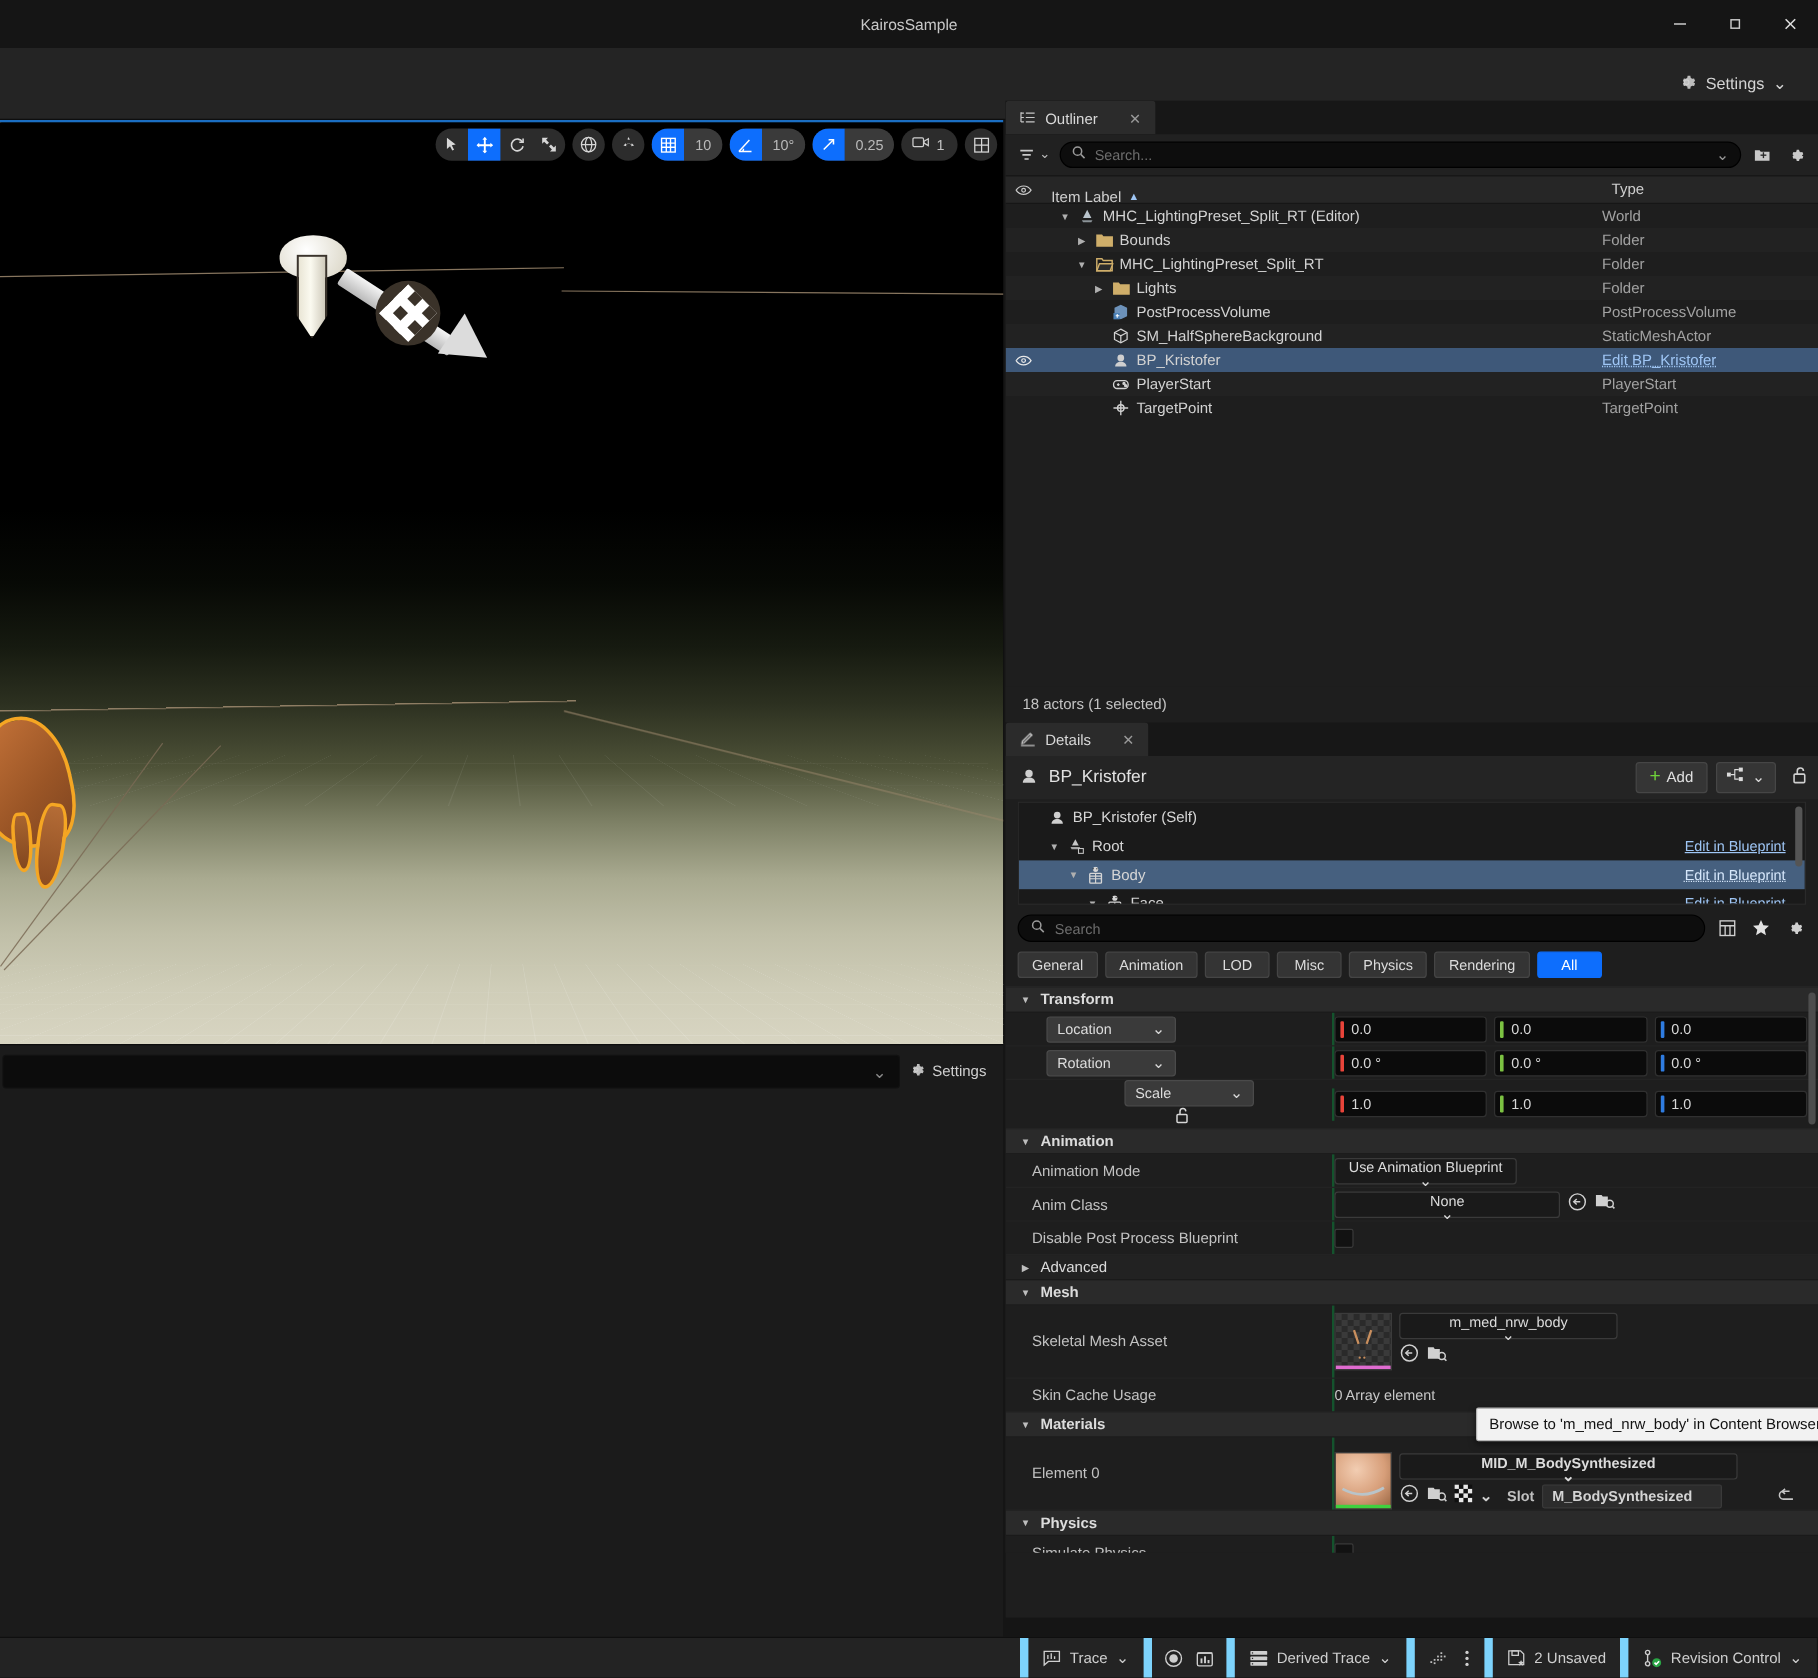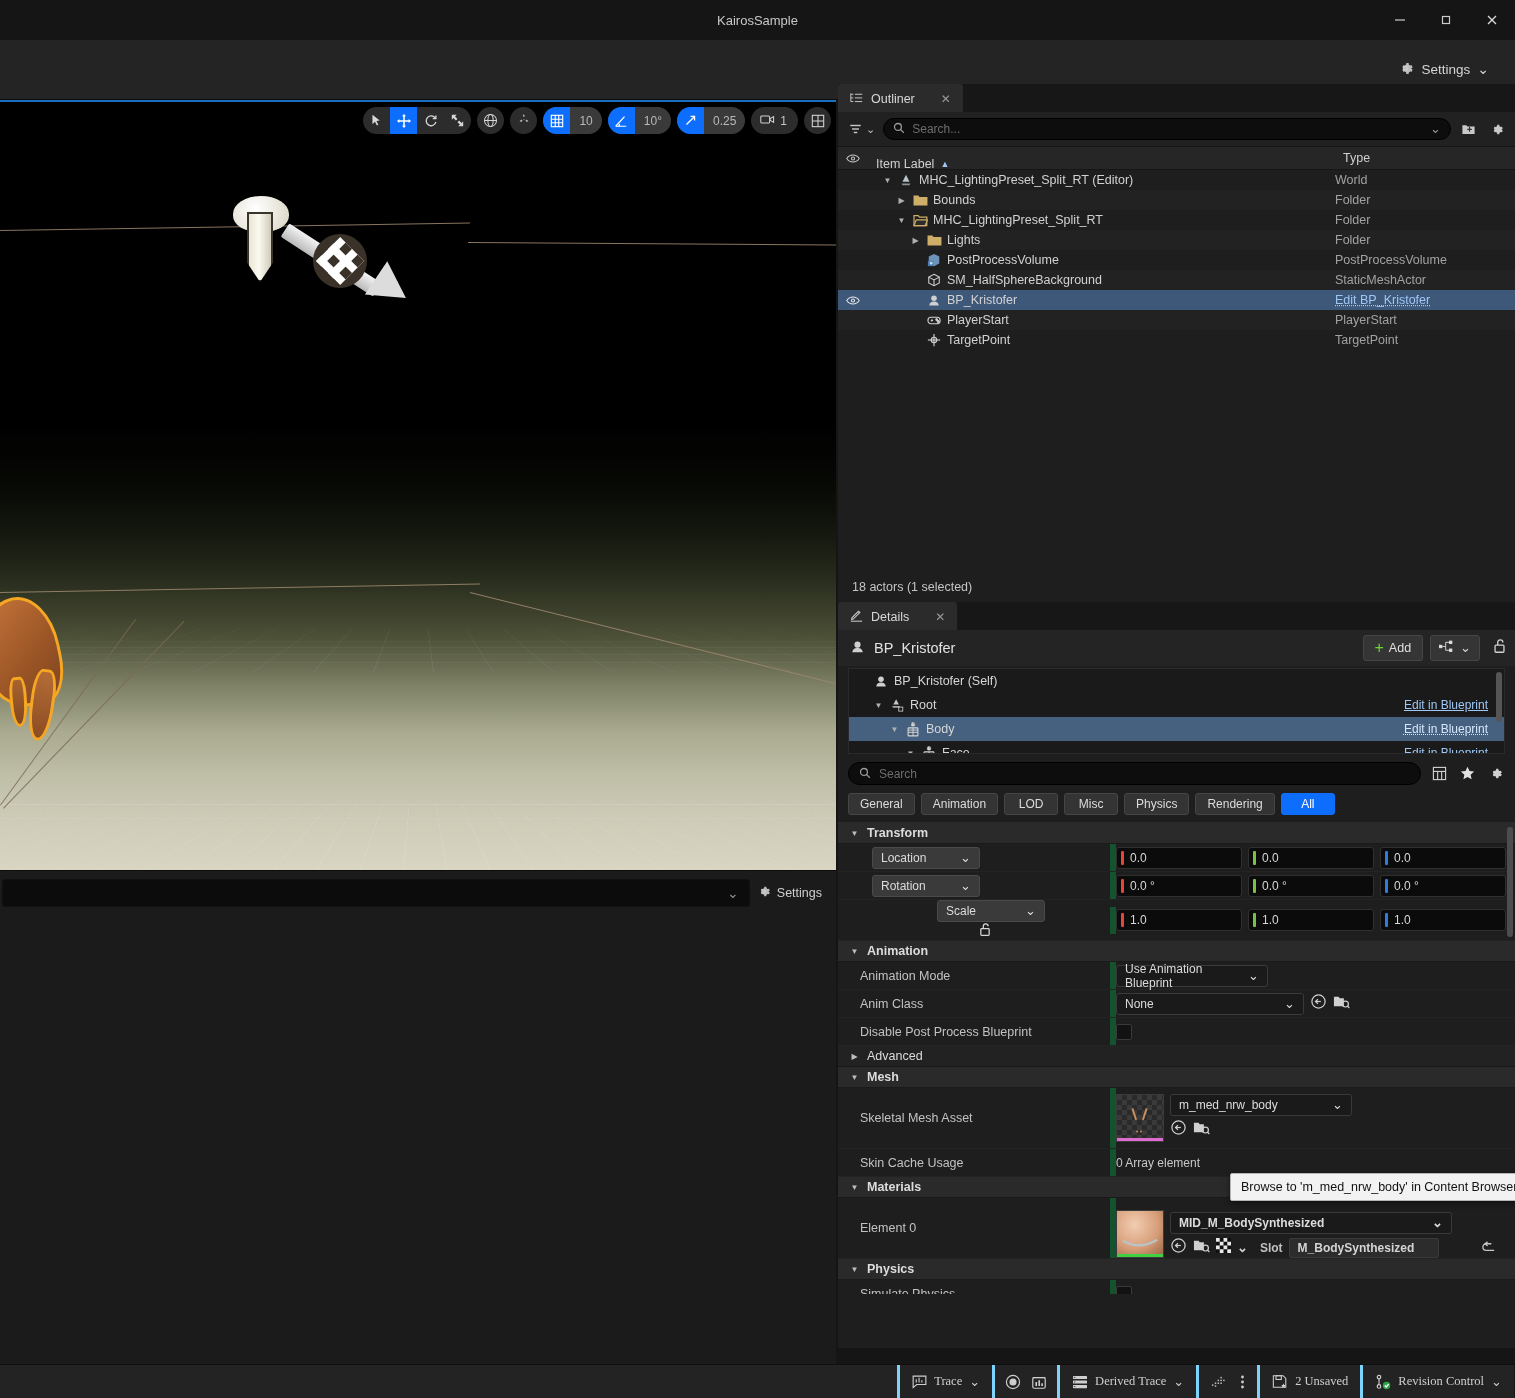--- a/index.html
+++ b/index.html
@@ -261,40 +261,40 @@
   .props { position:relative; height: 472px; overflow:hidden; background:#1e1e1e; border-top:1px solid #2a2a2a;}
   .props-scroll { position:absolute; right:2px; top:4px; width:6px; height:110px; background:#4d4d4d; border-radius:3px;}
   .sec-head {
     display:flex; align-items:center; gap:7px; height:21px; padding-left:11px;
     background:#2a2a2a; font-size:12.5px; color:#dcdcdc; font-weight:bold;
     border-bottom:1px solid #1a1a1a;
   }
   .sec-head .tri { color:#bdbdbd; }
   .prow { display:flex; align-items:center; min-height: 27px; border-bottom:1px solid #232323; }
   .prow .pname { width: 272px; padding-left: 22px; font-size:12.5px; color:#c2c2c2; }
-  .prow .pval { flex:1; display:flex; align-items:center; gap:6px; padding-right: 9px; border-left:6px solid #14532d; min-height:27px;}
+  .prow .pval { flex:1; display:flex; align-items:center; gap:6px; padding-right: 9px; border-left:2px solid #14532d; min-height:27px;}
 
   .dropdown-lbl {
     height:22px; min-width:108px; background:#3a3a3a; border:1px solid #4a4a4a; border-radius:3px;
     display:flex; align-items:center; justify-content:space-between; gap:8px; padding: 0 8px;
     font-size:12px; color:#dcdcdc; margin-left: 22px;
   }
   .lock-ico { margin-left: 10px; color:#d6d6d6; }
 
   .vecs { display:flex; gap:6px; flex:1; }
   .vfield {
     flex:1; height:22px; background:#0b0b0b; border:1px solid #303030; border-radius:3px;
     display:flex; align-items:center; gap:6px; padding-left: 4px; font-size:12px; color:#d8d8d8;
   }
   .vbar { width:3px; height:14px; border-radius:1px; }
 
   .combo {
     height:22px; background:#1a1a1a; border:1px solid #3a3a3a; border-radius:3px;
     display:flex; align-items:center; justify-content:space-between; padding: 0 8px;
-    font-size:12px; color:#dcdcdc;
+    font-size:12px; color:#dcdcdc;flex-direction:column;
   }
   .combo.wide { width: 188px; }
   .combo.asset { width: 182px; }
   .combo.mat { width: 282px; }
   .checkbox { width:16px; height:16px; background:#121212; border:1px solid #3a3a3a; border-radius:2px;}
   .thumb {
     width:48px; height:48px; border:1px solid #3b3b3b; flex-shrink:0;
     background:
       repeating-conic-gradient(#2a2a2a 0% 25%, #3a3a3a 0% 50%) 0 0 / 10px 10px;
     position:relative; overflow:hidden;
@@ -318,22 +318,22 @@
     font-size:12.5px; padding: 6px 10px; border:1px solid #b5b5b5; border-radius:2px;
     box-shadow: 0 2px 6px rgba(0,0,0,0.5); white-space:nowrap; z-index: 50;
   }
 
   
   .statusbar {
     position:absolute; bottom:0; left:0; width:1515px; height: 34px;
     background:#232323; border-top:1px solid #0f0f0f; display:flex; align-items:center;
     justify-content:flex-end;
   }
-  .sb-group { display:flex; align-items:center; height:34px; border-left:3px solid #7dd3fc; padding: 0 12px; gap:7px;
-              font-size:12.5px; color:#cfcfcf;font-family:Liberation Serif, serif;}
+  .sb-group { display:flex; align-items:center; height:34px; border-left:7px solid #7dd3fc; padding: 0 12px; gap:7px;
+              font-size:12.5px; color:#cfcfcf;}
   .sb-group:last-child { border-right:1px solid #141414; }
   .sb-ico { display:flex; align-items:center; justify-content:center; color:#cfcfcf;}
 </style>
 </head>
 <body>
 
 <div class="app">
 
   <div class="titlebar">
     <div class="titlebar-title">KairosSample</div>

